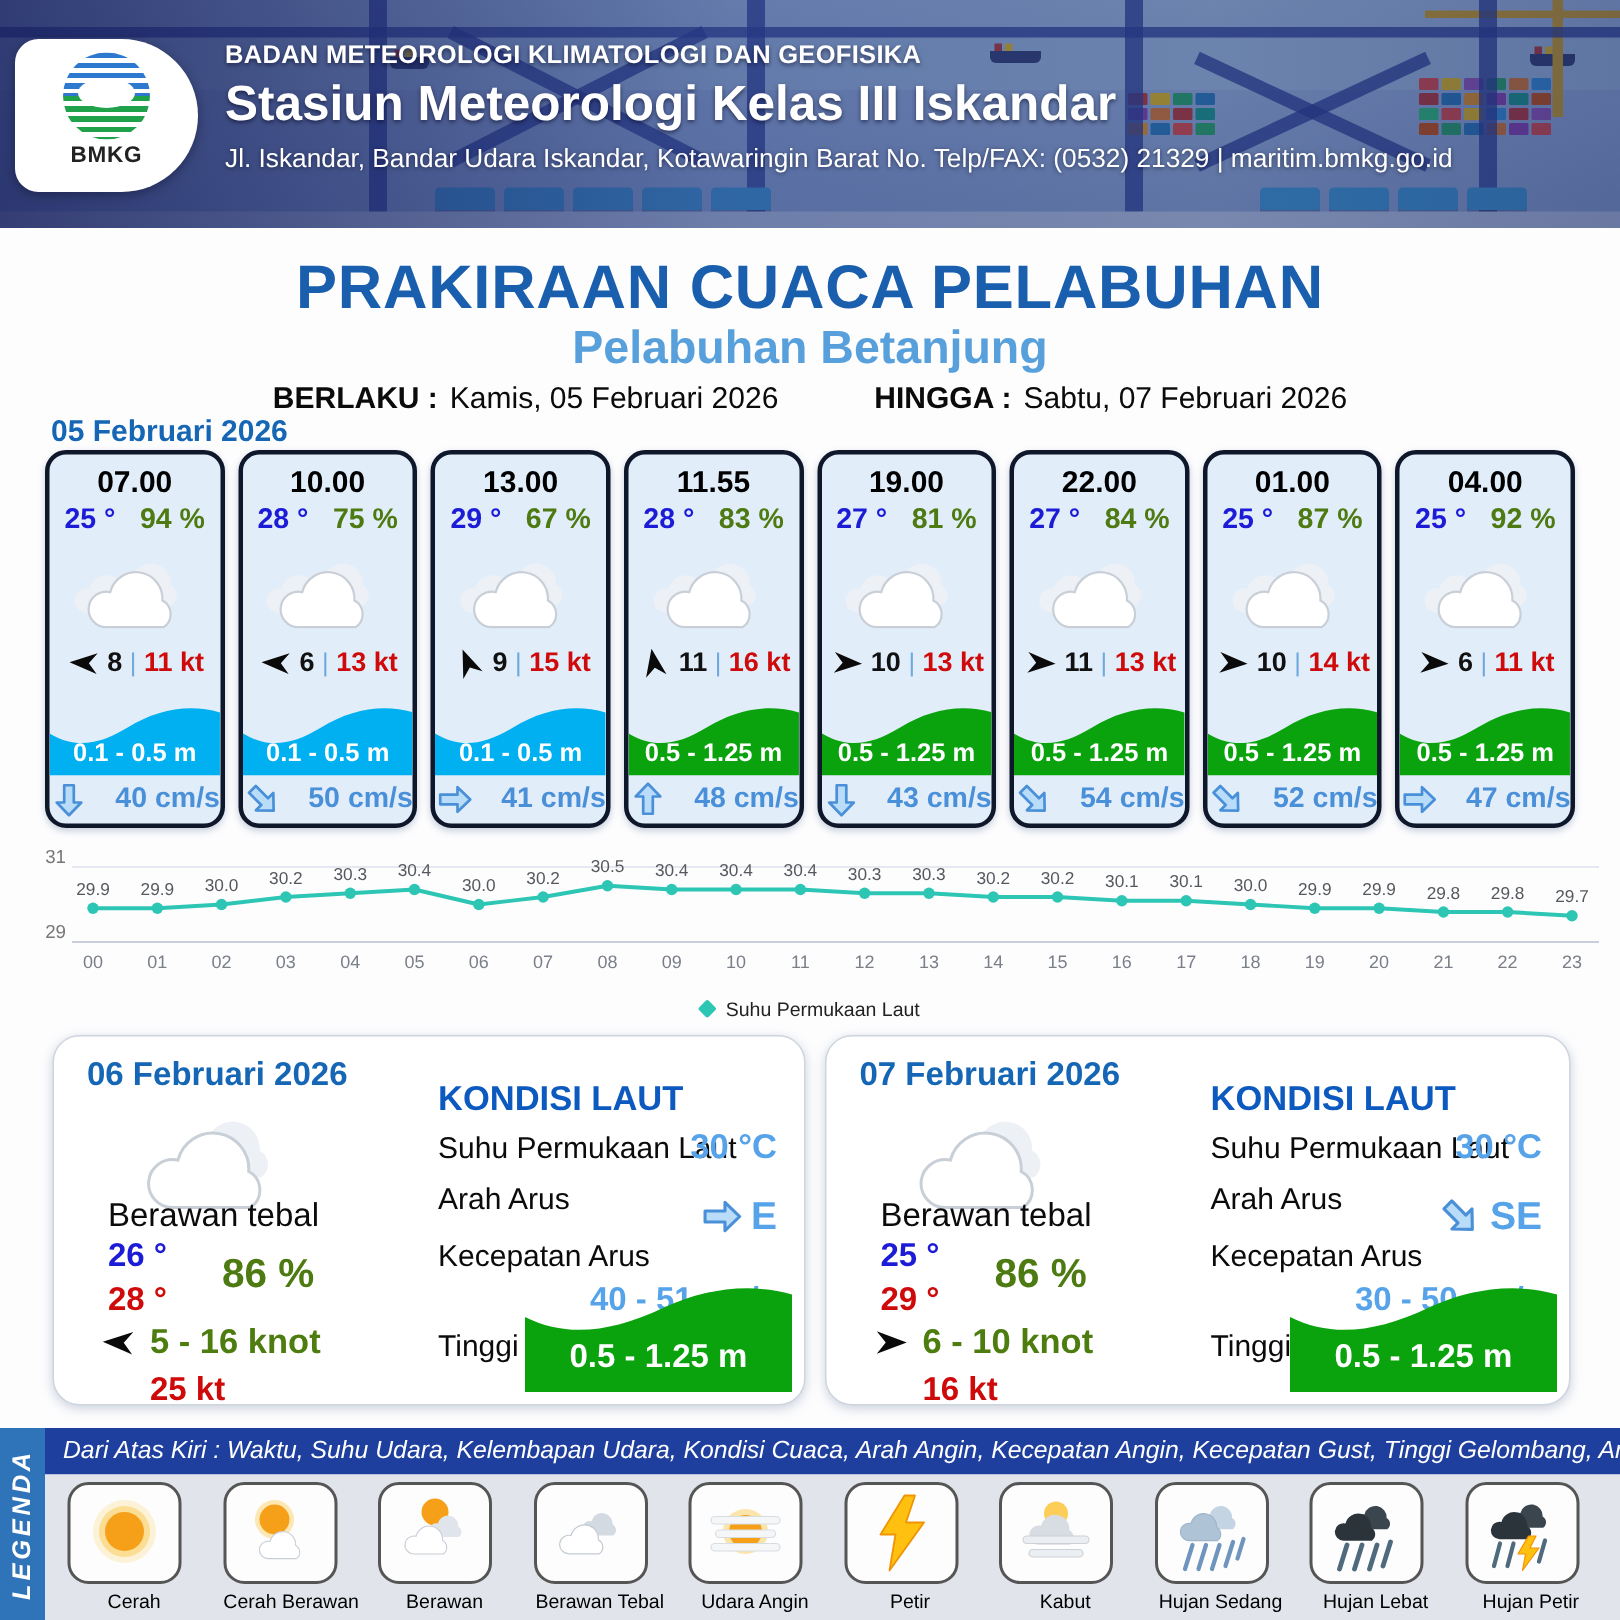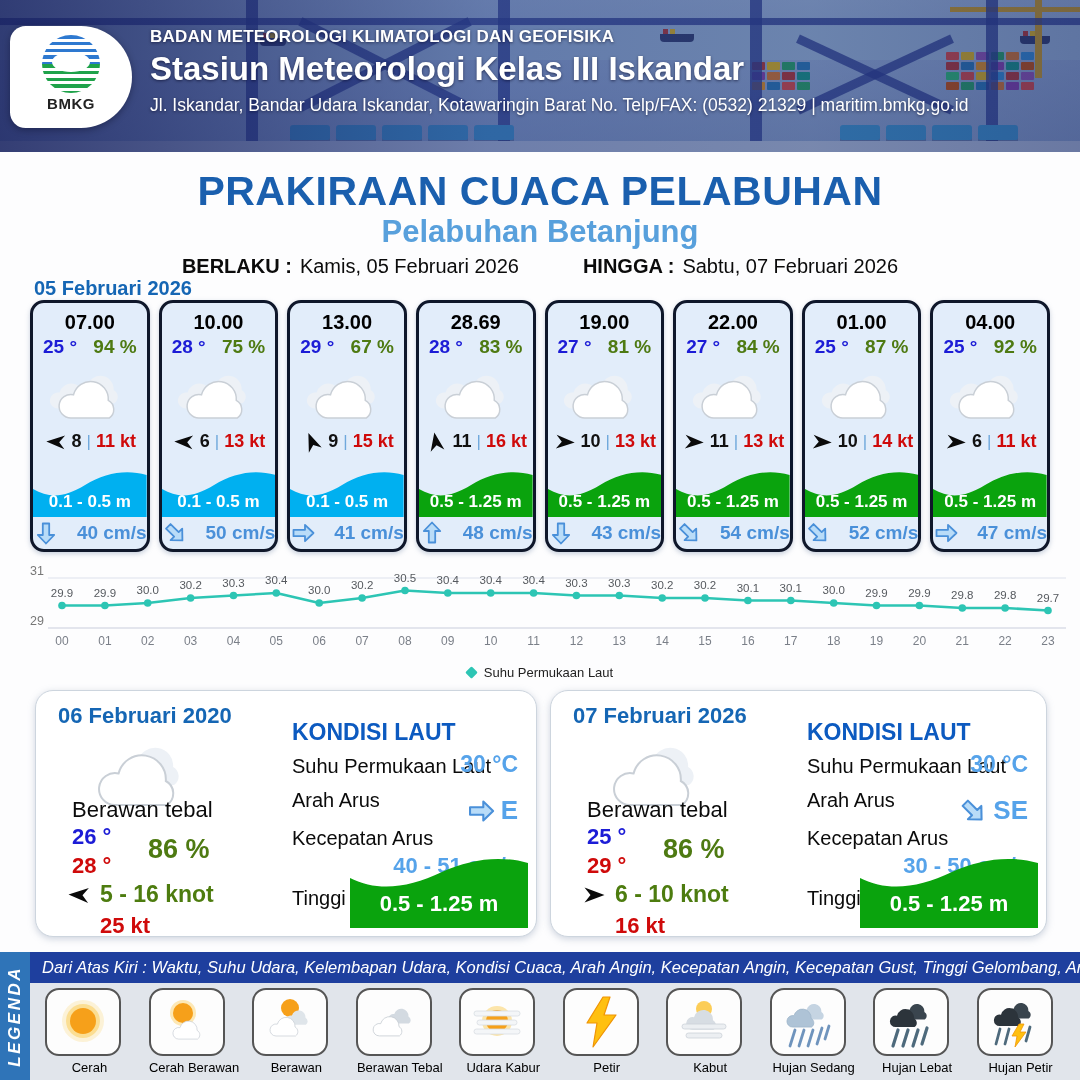--- a/index.html
+++ b/index.html
@@ -332,21 +332,21 @@
         <div class="fwavetext">0.1 - 0.5 m</div>
       </div>
     <div class="fcur">
         <svg width="26" height="26" viewBox="0 0 26 26">
           <use href="#barw" transform="rotate(0,13,13)"></use>
         </svg>
         <span>41 cm/s</span>
       </div>
   </div>
   <div class="fcard">
-    <div class="ftime">28.69</div>
+    <div class="ftime">11.55</div>
     <div class="ftr">
         <span class="t">28 °</span>
         <span class="h">83 %</span>
       </div>
     <div class="fcloud">
         <svg width="88" height="56" viewBox="0 0 25 19">
           <use href="#cl" fill="#edf1f6" transform="translate(6.5,-0.5) scale(0.75)"></use>
           <use href="#cl" fill="#edf1f6" transform="translate(-2.5,2.5) scale(0.68)"></use>
           <use href="#cl" fill="#ffffff" stroke="#c9cfd6" stroke-width="0.5"></use>
         </svg>
@@ -590,21 +590,21 @@
       <text x="1005.1" y="89" text-anchor="middle" font-size="12" fill="#7a7f88">22</text>
       <text x="1048.0" y="89" text-anchor="middle" font-size="12" fill="#7a7f88">23</text>
     </svg>
 </div>
 <div class="chart-legend">
   <span class="diamond" style="background: rgb(45, 197, 180);"></span>
   <span>Suhu Permukaan Laut</span>
 </div>
 
 <div class="bcard" id="bcard0">
-  <div class="bdate">06 Februari 2020</div>
+  <div class="bdate">06 Februari 2026</div>
   <div class="bcloud"><svg width="122" height="76" viewBox="0 0 25 19">
         <use href="#cl" fill="#edf1f6" transform="translate(6.5,-0.5) scale(0.75)"></use>
         <use href="#cl" fill="#ffffff" stroke="#c9cfd6" stroke-width="0.5"></use>
       </svg></div>
   <div class="bcond">Berawan tebal</div>
   <div class="btmin">26 °</div>
   <div class="btmax">28 °</div>
   <div class="brh">86 %</div>
   <div class="bwind">
       <svg width="26" height="26" viewBox="0 0 26 26">
@@ -724,21 +724,21 @@
     <div class="lg-item">
       <div class="lg-box">
           <svg width="60" height="56" viewBox="0 0 60 56">
             <circle cx="30" cy="27" r="15" fill="#fbc02d" opacity="0.4"></circle>
             <circle cx="30" cy="27" r="11" fill="#f6a01a"></circle>
             <rect x="7" y="17" width="46" height="5" rx="2.5" fill="#f4f6f8" stroke="#d8dde2" stroke-width="0.8"></rect>
             <rect x="10" y="26" width="40" height="5" rx="2.5" fill="#f4f6f8" stroke="#d8dde2" stroke-width="0.8"></rect>
             <rect x="7" y="35" width="46" height="5" rx="2.5" fill="#f4f6f8" stroke="#d8dde2" stroke-width="0.8"></rect>
           </svg>
         </div>
-      <div class="lg-label">Udara Kabur</div>
+      <div class="lg-label">Udara Angin</div>
     </div>
     <div class="lg-item">
       <div class="lg-box">
           <svg width="60" height="56" viewBox="0 0 60 56">
             <polygon points="32,3 16,29 26,29 22,53 45,21 33,21 39,3" fill="#ffc010" stroke="#ef9405" stroke-width="1.2" stroke-linejoin="round"></polygon>
           </svg>
         </div>
       <div class="lg-label">Petir</div>
     </div>
     <div class="lg-item">

